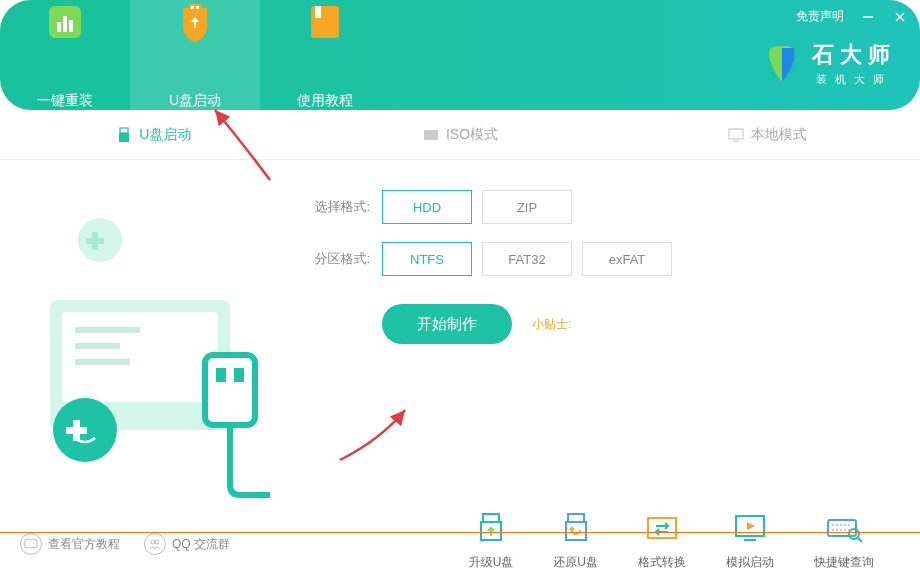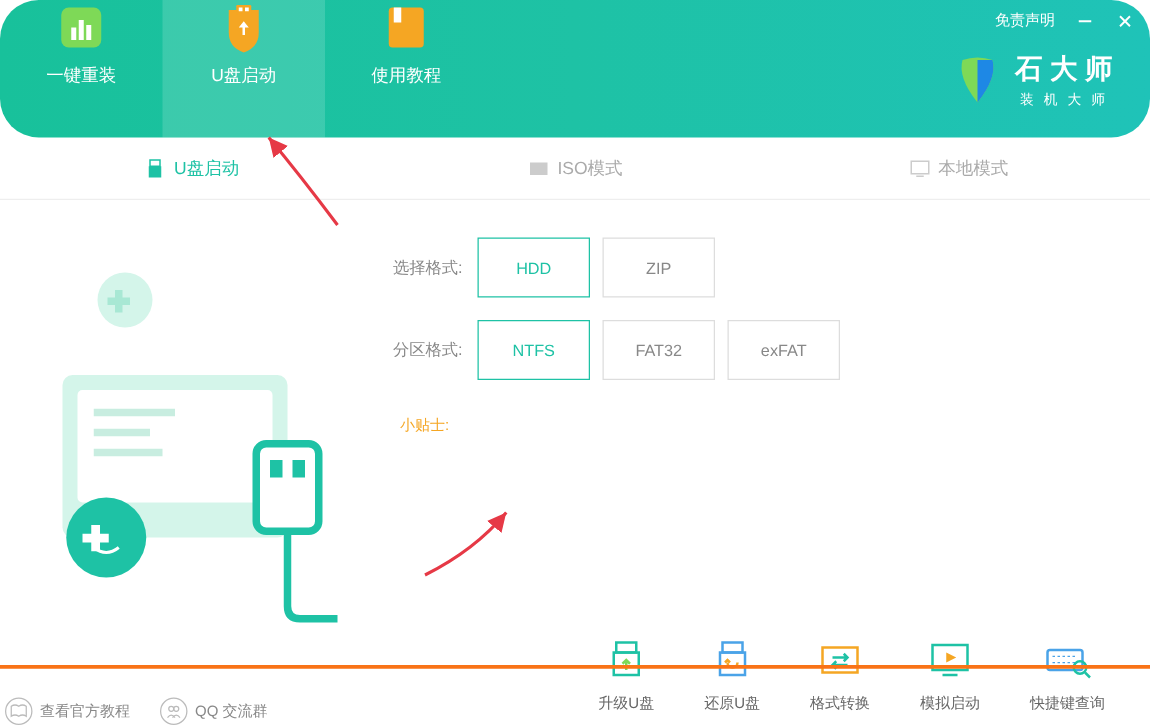--- a/index.html
+++ b/index.html
@@ -4,21 +4,21 @@
 <style>
 * { margin: 0; padding: 0; box-sizing: border-box; }
 body { font-family: "Microsoft YaHei", sans-serif; background: #fff; }
 .app { width: 920px; height: 580px; position: relative; overflow: hidden; }
 
 .header { height: 110px; background: linear-gradient(90deg, #18c19b 0%, #1ec2a5 50%, #1fc3b8 100%); display: flex; align-items: flex-start; border-radius: 31px; }
 .topbar { position: absolute; top: 8px; right: 12px; display: flex; gap: 16px; align-items: center; color: #fff; font-size: 12px; }
 .win-btn { width: 16px; height: 16px; display: flex; align-items: center; justify-content: center; cursor: pointer; color: #fff; }
 
 .nav { display: flex; height: 110px; }
-.nav-item { width: 130px; display: flex; flex-direction: column; align-items: center; justify-content: flex-start; color: #fff; font-size: 14px; cursor: pointer; }
+.nav-item { width: 130px; display: flex; flex-direction: column; align-items: center; justify-content: space-between; color: #fff; font-size: 14px; cursor: pointer; }
 .nav-item.active { background: rgba(255,255,255,0.15); }
 .nav-icon { width: 44px; height: 44px; margin-bottom: 8px; }
 
 .brand { position: absolute; right: 24px; top: 40px; display: flex; align-items: center; gap: 10px; }
 .brand-logo { width: 40px; height: 40px; }
 .brand-text { color: #fff; }
 .brand-title { font-size: 22px; font-weight: bold; letter-spacing: 6px; }
 .brand-sub { font-size: 11px; letter-spacing: 8px; margin-top: 2px; text-align: center; }
 
 .subtabs { height: 50px; display: flex; border-bottom: 1px solid #eee; }
@@ -26,32 +26,32 @@
 .subtab.active { color: #1ec2a5; }
 .subtab-icon { width: 18px; height: 18px; }
 
 .main { display: flex; padding: 30px 0 0 0; height: 340px; }
 .illustration { width: 300px; position: relative; }
 .form { flex: 1; padding-right: 40px; }
 .row { display: flex; align-items: center; margin-bottom: 18px; }
 .row-label { width: 70px; color: #888; font-size: 13px; text-align: right; margin-right: 12px; }
 .select { flex: 1; height: 34px; border: 1px solid #ddd; display: flex; align-items: center; padding: 0 10px; font-size: 12px; color: #666; cursor: pointer; position: relative; font-family: monospace; }
 .select-arrow { position: absolute; right: 10px; color: #aaa; font-size: 10px; }
-.opt-btn { height: 48px; padding: 0 7px; border: 1px solid #ddd; font-size: 13px; color: #888; margin-right: 10px; cursor: pointer; display: flex; align-items: center; min-width: 90px; justify-content: center; }
+.opt-btn { height: 34px; padding: 0 7px; border: 1px solid #ddd; font-size: 13px; color: #888; margin-right: 10px; cursor: pointer; display: flex; align-items: center; min-width: 90px; justify-content: center; }
 .opt-btn.sel { border-color: #1ec2a5; color: #1ec2a5; }
 
 .start-btn { width: 130px; height: 40px; background: #1ec2a5; color: #fff; border-radius: 20px; display: flex; align-items: center; justify-content: center; font-size: 15px; cursor: pointer; margin-left: 82px; }
 .tip { margin-left: 20px; font-size: 12px; color: #999; display: flex; align-items: center; flex-direction: column; }
 .tip-label { color: #f5a623; }
 
-.tools { display: flex; justify-content: flex-end; gap: 40px; padding: 0 36px 0 0; margin-top: 10px; }
+.tools { display: flex; justify-content: flex-end; gap: 40px; padding: 0 46px 0 0; margin-top: 10px; }
 .tool { display: flex; flex-direction: column; align-items: center; gap: 8px; font-size: 12px; color: #666; cursor: pointer; }
 .tool-icon { width: 40px; height: 36px; }
 
-.footer { position: absolute; bottom: 0; left: 0; right: 0; height: 48px; border-top: 3px solid #f97316; display: flex; align-items: flex-end; padding: 0 4px; gap: 24px; }
+.footer { position: absolute; bottom: 0; left: 0; right: 0; height: 48px; border-top: 1px solid #f97316; display: flex; align-items: flex-start; padding: 0 20px; gap: 24px; }
 .footer-link { display: flex; align-items: center; gap: 6px; font-size: 12px; color: #888; cursor: pointer; }
 .footer-icon { width: 22px; height: 22px; border: 1.5px solid #bbb; border-radius: 50%; display: flex; align-items: center; justify-content: center; font-size: 11px; color: #bbb; }
 
 .arrow-annotation { position: absolute; pointer-events: none; }
 </style>
 </head>
 <body>
 
 <div class="app">
   <div class="header">
@@ -160,20 +160,21 @@
         <div class="opt-btn sel">HDD</div>
         <div class="opt-btn">ZIP</div>
       </div>
       <div class="row">
         <span class="row-label">分区格式:</span>
         <div class="opt-btn sel">NTFS</div>
         <div class="opt-btn">FAT32</div>
         <div class="opt-btn">exFAT</div>
       </div>
       <div class="row" style="margin-top:28px;">
+        <div class="start-btn">开始制作</div>
         <div class="tip">
           <span class="tip-label">小贴士:</span>
         </div>
       </div>
     </div>
   </div>
 
   <div class="tools">
     <div class="tool">
       <svg class="tool-icon" viewBox="0 0 40 36">

